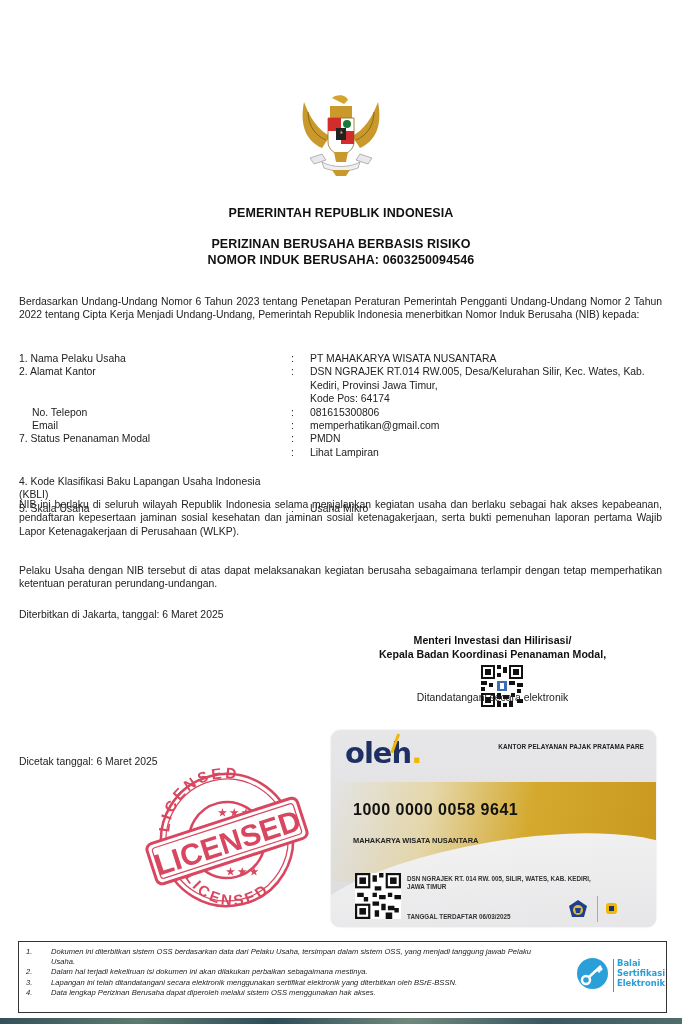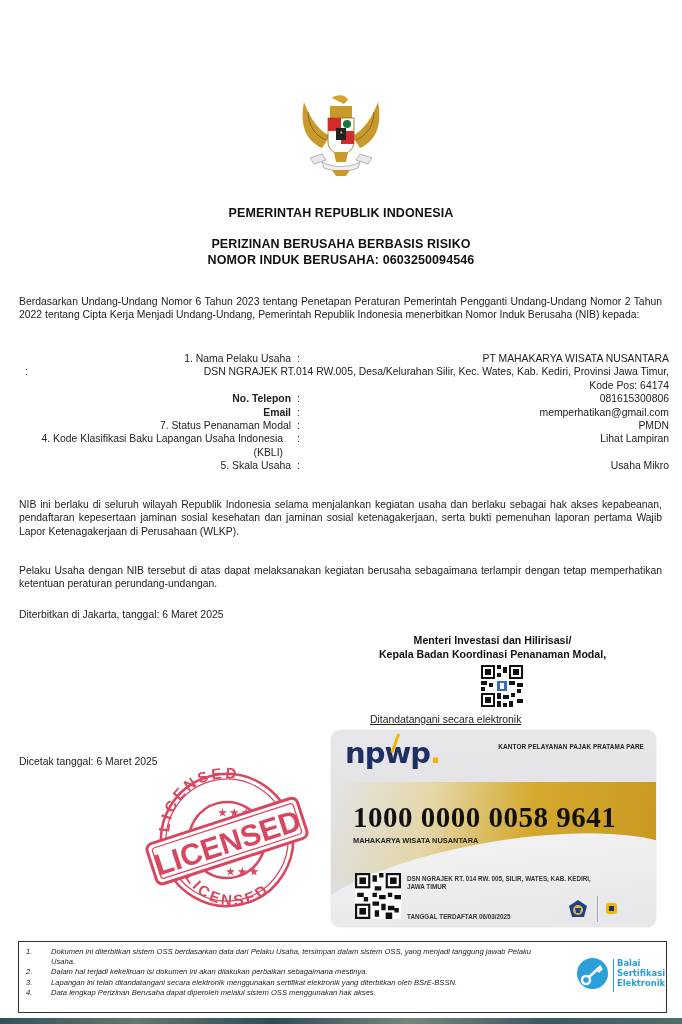--- a/index.html
+++ b/index.html
@@ -17,32 +17,32 @@
   .h1 { position: absolute; left: 0; width: 682px; text-align: center; font-weight: bold; font-size: 12.5px; color: #111; letter-spacing: 0.1px; }
   .h-gov { top: 206px; }
   .h-title { top: 237px; }
   .h-nib { top: 253px; }
 
   .para { position: absolute; left: 19px; width: 643px; font-size: 10.4px; line-height: 13.4px; text-align: justify; color: #222; }
   .p-intro { top: 295px; }
   .p-nib { top: 498px; }
   .p-pelaku { top: 564px; }
 
-  .fields { position: absolute; left: 19px; top: 352px; width: 650px; font-size: 10.4px; line-height: 13.4px; color: #222; text-align: right; }
+  .fields { position: absolute; left: 19px; top: 352px; width: 650px; font-size: 10.4px; line-height: 13.4px; color: #222; }
   .row { display: flex; }
   .row .lbl { width: 272px; flex: none; }
-  .row .lbl.indent { padding-left: 13px; width: 259px; font-weight: bold; }
+  .row .lbl.indent { padding-left: 13px; width: 259px; }
   .row .val { flex: 1; display: flex; }
   .row .colon { width: 9px; flex: none; }
   .row .vtxt { flex: 1; margin-left: 10px; }
 
   .issued { position: absolute; left: 19px; top: 609px; font-size: 10.4px; color: #222; }
   .sign-block { position: absolute; left: 370px; top: 633px; width: 245px; text-align: center; font-size: 10.6px; font-weight: bold; line-height: 14px; color: #111; }
   .sign-qr { position: absolute; left: 481px; top: 665px; width: 42px; height: 42px; }
-  .sign-note { position: absolute; left: 370px; top: 714px; width: 245px; font-size: 10.4px; color: #222; text-decoration: underline; }
+  .sign-note { position: absolute; left: 370px; top: 692px; width: 245px; text-align: center; font-size: 10.4px; color: #222; }
 
   .printed { position: absolute; left: 19px; top: 756px; font-size: 10.4px; color: #222; }
 
   
   .stamp { position: absolute; left: 140px; top: 765px; width: 175px; height: 150px; }
 
   
   .card {
     position: absolute; left: 331px; top: 730px; width: 325px; height: 197px;
     border-radius: 9px; overflow: hidden;
@@ -56,21 +56,21 @@
   .card .wave {
     position: absolute; left: -40px; top: 110px; width: 420px; height: 140px;
     border-radius: 60% 40% 0 0;
     background: linear-gradient(180deg, #f1f1f2 0%, #e2e2e4 100%);
     transform: rotate(-6deg);
   }
   .npwp-logo { position: absolute; left: 14px; top: 6px; font-weight: bold; font-size: 29px; color: #1e2f63; letter-spacing: -1px; font-family: "DejaVu Sans", sans-serif; }
   .npwp-logo .dot { color: #f2b705; }
   .npwp-logo .check { position: absolute; left: 41px; top: -4px; width: 8px; height: 20px; border-right: 3px solid #f2b705; transform: rotate(20deg); }
   .kpp { position: absolute; right: 12px; top: 13px; font-size: 6.4px; font-weight: bold; color: #222; letter-spacing: 0.1px; }
-  .npwp-num { position: absolute; left: 22px; top: 71px; font-size: 29px; font-weight: bold; color: #111; letter-spacing: 0.5px; font-family: Liberation Serif, serif; }
+  .npwp-num { position: absolute; left: 22px; top: 71px; font-size: 16px; font-weight: bold; color: #111; letter-spacing: 0.5px; }
   .npwp-name { position: absolute; left: 22px; top: 106px; font-size: 7.4px; font-weight: bold; color: #222; }
   .card-qr { position: absolute; left: 24px; top: 143px; width: 46px; height: 46px; background: #fff; }
   .npwp-addr { position: absolute; left: 76px; top: 145px; width: 200px; font-size: 6.3px; font-weight: bold; color: #333; line-height: 8px; }
   .npwp-date { position: absolute; left: 76px; top: 183px; font-size: 6.3px; font-weight: bold; color: #333; }
   .kemenkeu { position: absolute; left: 237px; top: 169px; width: 20px; height: 20px; }
   .sep { position: absolute; left: 266px; top: 166px; width: 1px; height: 26px; background: #aaa; }
   .djp { position: absolute; left: 275px; top: 170px; display: flex; align-items: center; }
   .djp .sq { width: 11px; height: 11px; border: 3px solid #f2b705; border-radius: 3px; background: #1e2f63; box-sizing: border-box; margin-right: 2px; }
   .djp .txt { font-size: 15px; color: #1e2f63; font-weight: bold; margin-left: 44px; }
 
@@ -123,20 +123,21 @@
 
   <div class="fields">
     <div class="row">
       <div class="lbl">1. Nama Pelaku Usaha</div>
       <div class="val">
           <span class="colon">:</span>
           <span class="vtxt">PT MAHAKARYA WISATA NUSANTARA</span>
         </div>
     </div>
     <div class="row">
+      <div class="lbl">2. Alamat Kantor</div>
       <div class="val">
           <span class="colon">:</span>
         <span class="vtxt"><span>DSN NGRAJEK RT.014 RW.005, Desa/Kelurahan Silir, Kec. Wates, Kab. Kediri, Provinsi Jawa Timur,</span><br><span>Kode Pos: 64174</span></span>
       </div>
     </div>
     <div class="row">
       <div class="lbl indent">No. Telepon</div>
       <div class="val">
           <span class="colon">:</span>
           <span class="vtxt">081615300806</span>
@@ -150,21 +151,21 @@
         </div>
     </div>
     <div class="row">
       <div class="lbl">7. Status Penanaman Modal</div>
       <div class="val">
           <span class="colon">:</span>
           <span class="vtxt">PMDN</span>
         </div>
     </div>
     <div class="row">
-      <div class="lbl" style="padding-right:8px;box-sizing:border-box;">4. Kode Klasifikasi Baku Lapangan Usaha Indonesia (KBLI)</div>
+      <div class="lbl" style="padding-right:8px;box-sizing:border-box;margin-top:29px;">4. Kode Klasifikasi Baku Lapangan Usaha Indonesia (KBLI)</div>
       <div class="val">
           <span class="colon">:</span>
           <span class="vtxt">Lihat Lampiran</span>
         </div>
     </div>
     <div class="row">
       <div class="lbl">5. Skala Usaha</div>
       <div class="val">
           <span class="colon">:</span>
           <span class="vtxt">Usaha Mikro</span>
@@ -219,21 +220,21 @@
     <g transform="rotate(-18 87 76)">
       <rect x="8" y="55" width="158" height="42" rx="6" fill="#fff" stroke="#d8465f" stroke-width="3"></rect>
       <rect x="13" y="60" width="148" height="32" rx="3" fill="none" stroke="#d8465f" stroke-width="1.2"></rect>
       <text x="87" y="88" text-anchor="middle" font-family="Liberation Sans, sans-serif" font-weight="bold" font-size="30" fill="#d8465f">LICENSED</text>
     </g>
   </svg>
 
   <div class="card">
     <div class="gold"></div>
     <div class="wave"></div>
-    <div class="npwp-logo"><span>npwp</span><span class="dot">.</span><span class="check"></span></div>
+    <div class="npwp-logo"><span>oleh</span><span class="dot">.</span><span class="check"></span></div>
     <div class="kpp">KANTOR PELAYANAN PAJAK PRATAMA PARE</div>
     <div class="npwp-num">1000 0000 0058 9641</div>
     <div class="npwp-name">MAHAKARYA WISATA NUSANTARA</div>
     <svg class="card-qr" viewBox="0 0 21 21">
       <rect width="21" height="21" fill="#fff"></rect>
       <rect x="0" y="0" width="7" height="7" fill="#111"></rect>
         <rect x="1" y="1" width="5" height="5" fill="#fff"></rect>
         <rect x="2" y="2" width="3" height="3" fill="#111"></rect>
       <rect x="14" y="0" width="7" height="7" fill="#111"></rect>
         <rect x="15" y="1" width="5" height="5" fill="#fff"></rect>

